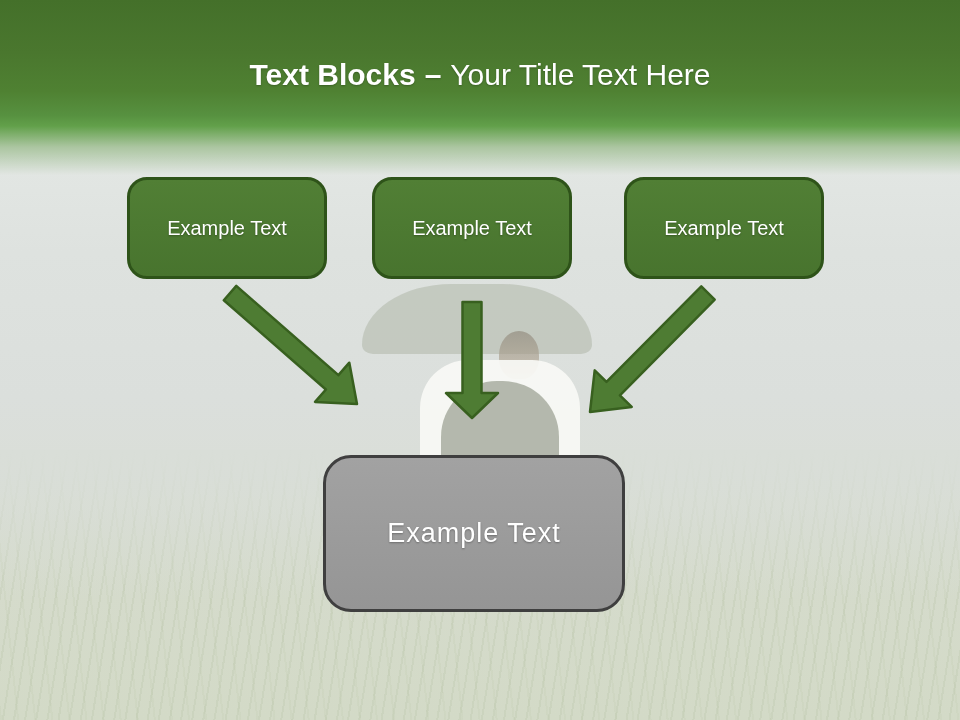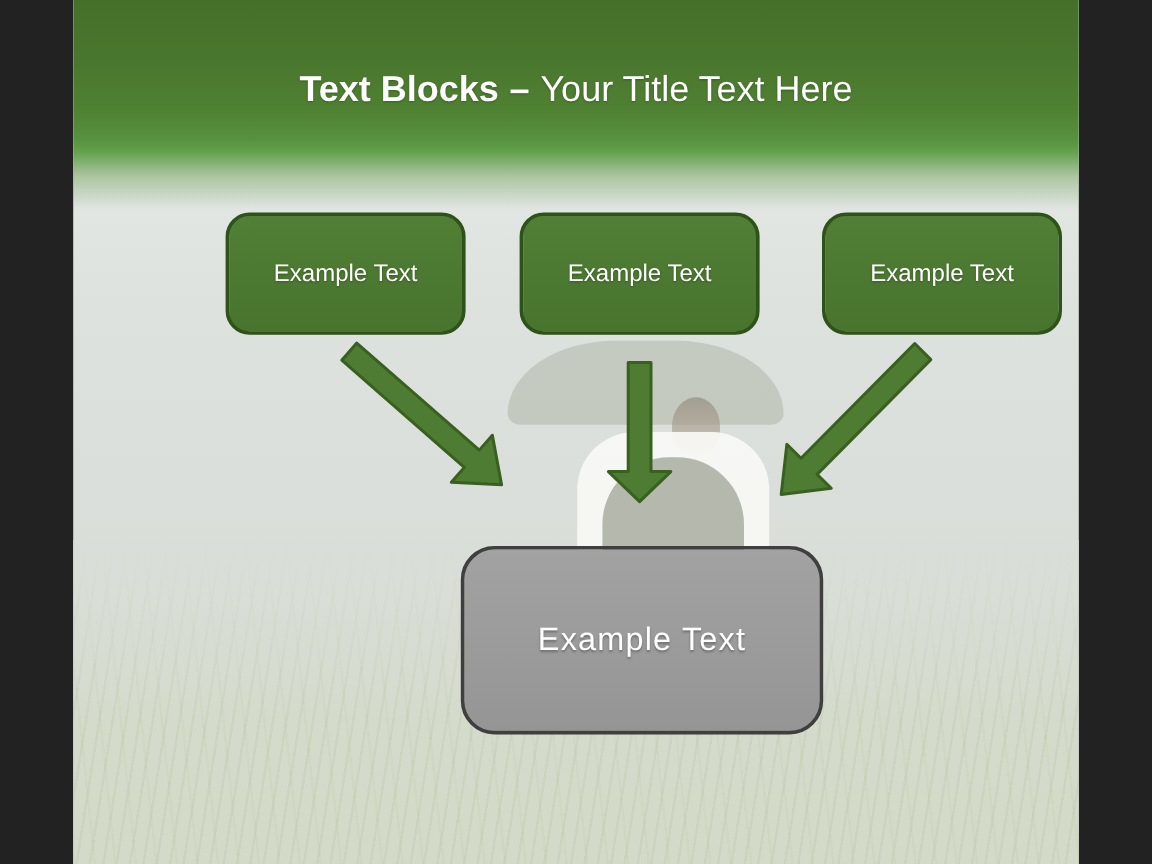--- a/index.html
+++ b/index.html
@@ -1,18 +1,18 @@
 <!DOCTYPE html>
 <html><head>
 <meta charset="utf-8">
 <style>
   html,body{margin:0;padding:0;background:#222;}
   .slide{
     position:relative;
-    width:838px;height:720px;
+    width:960px;height:720px;
     margin:0 auto;
     overflow:hidden;
     font-family:"Liberation Sans",sans-serif;
     background:linear-gradient(180deg,#eef0ee 0%,#e4e8e5 18%,#dee2df 35%,#dbdfdc 55%,#d9ddd4 75%,#d6dccc 100%);
   }
   
   .grass{
     position:absolute;left:0;right:0;bottom:0;height:270px;
     background:
       repeating-linear-gradient(99deg, rgba(176,189,158,0.22) 0 2px, rgba(0,0,0,0) 2px 11px),

